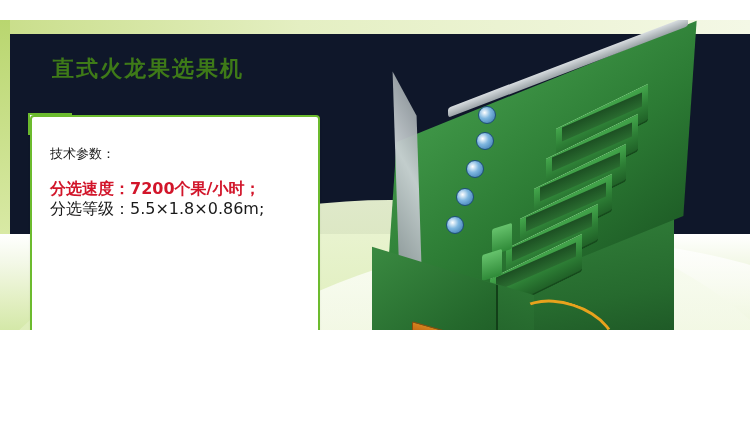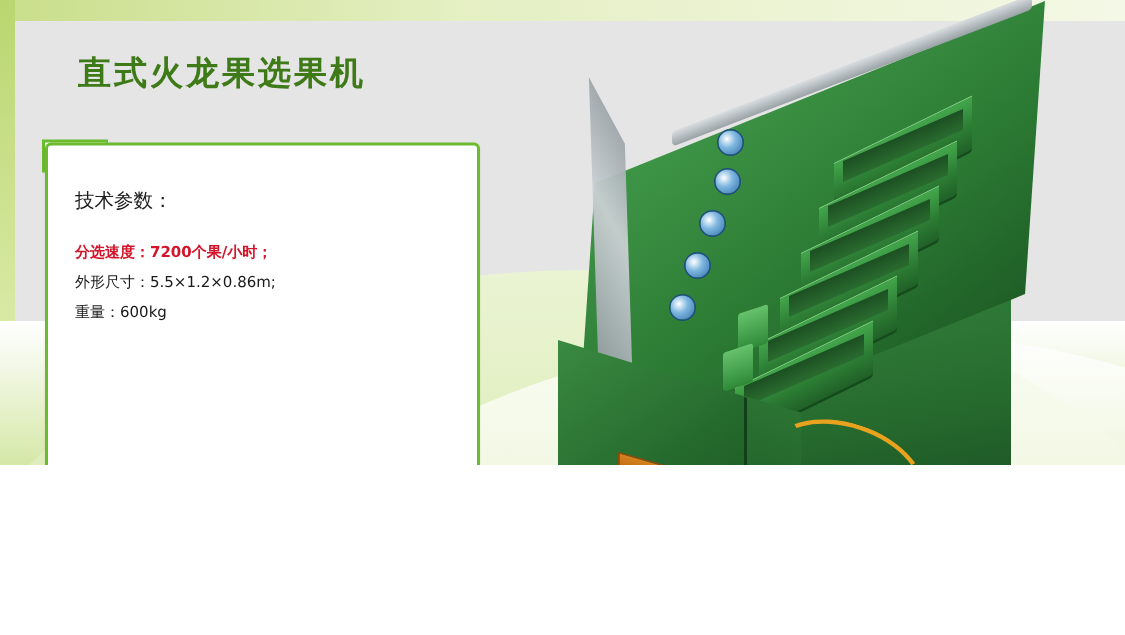--- a/index.html
+++ b/index.html
@@ -9,22 +9,23 @@
     height: 423px;
     font-family: "DejaVu Sans", sans-serif;
     overflow: hidden;
     background: #ffffff;
   }
 
   #slide {
     position: relative;
     width: 750px;
     height: 310px;
-    background: #e5e5e5;
+    background: #0f172a;
     overflow: hidden;
+    margin-top: 20px;
   }
 
   
   .bg-top-band {
     position: absolute;
     left: 0; top: 0;
     width: 750px; height: 14px;
     background: linear-gradient(to right, #c9de8a 0%, #e4efc2 40%, #f4f8e6 100%);
   }
   .bg-left-edge {
@@ -102,21 +103,21 @@
     padding: 28px 16px 10px 18px;
     border-radius: 11px;
   }
   .spec-heading {
     font-size: 13px;
     color: #1a1a1a;
     margin-bottom: 16px;
   }
   .spec-list { }
   .spec-row {
-    font-size: 10px;
+    font-size: 16px;
     color: #1a1a1a;
     line-height: 20px;
     white-space: nowrap;
   }
   .spec-row.highlight { color: #d2152a; font-weight: bold; }
   .spec-row .lbl { }
   .spec-row .val { }
 
   
   #photo {
@@ -240,24 +241,21 @@
 
   <div id="card-fold"></div>
   <div id="spec-card">
     <div id="spec-inner">
       <div class="spec-heading">技术参数：</div>
       <div class="spec-list">
         <div class="spec-row highlight">
           <span class="lbl">分选速度：</span><span class="val">7200个果/小时；</span>
         </div>
         <div class="spec-row">
-          <span class="lbl">外形尺寸：</span><span class="val">5.5×1.2×0.86m;</span>
-        </div>
-        <div class="spec-row">
-          <span class="lbl">重量：</span><span class="val">600kg</span>
+          <span class="lbl">分选等级：</span><span class="val">5.5×1.8×0.86m;</span>
         </div>
       </div>
     </div>
   </div>
 
   <div id="photo">
     <div class="shadow"></div>
     <div class="mach-deck"></div>
     <div class="mach-top"></div>
 

